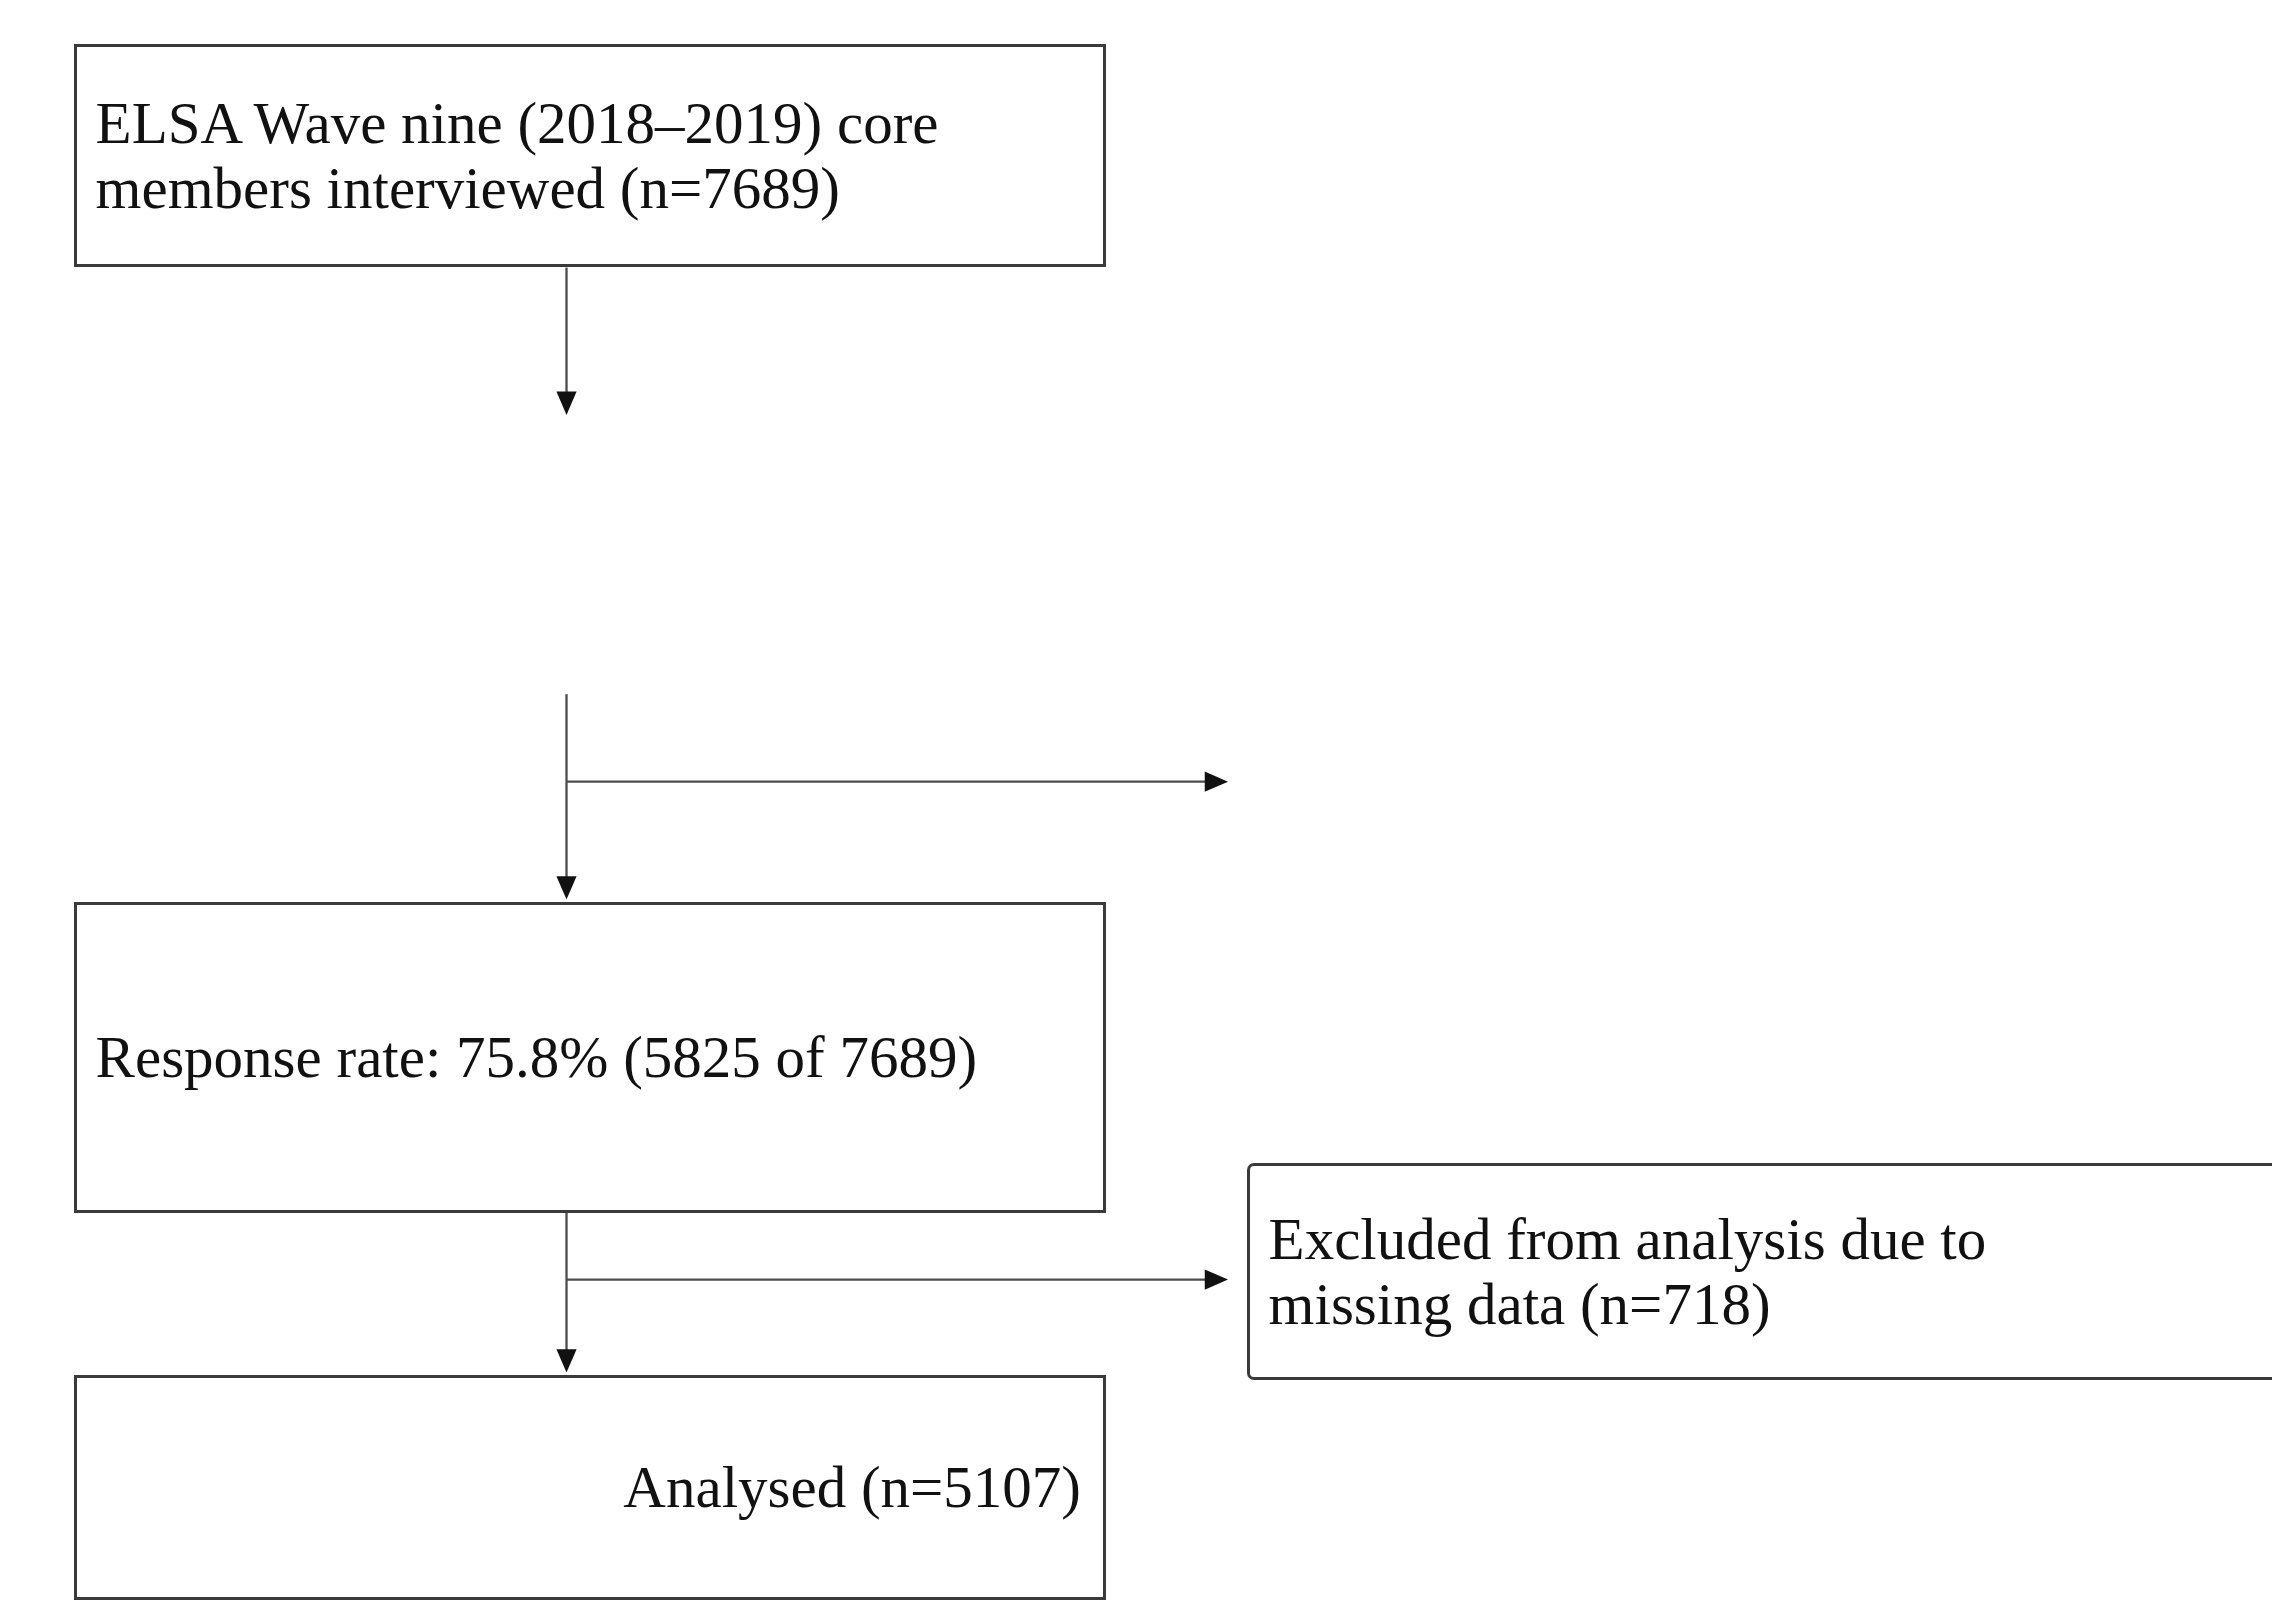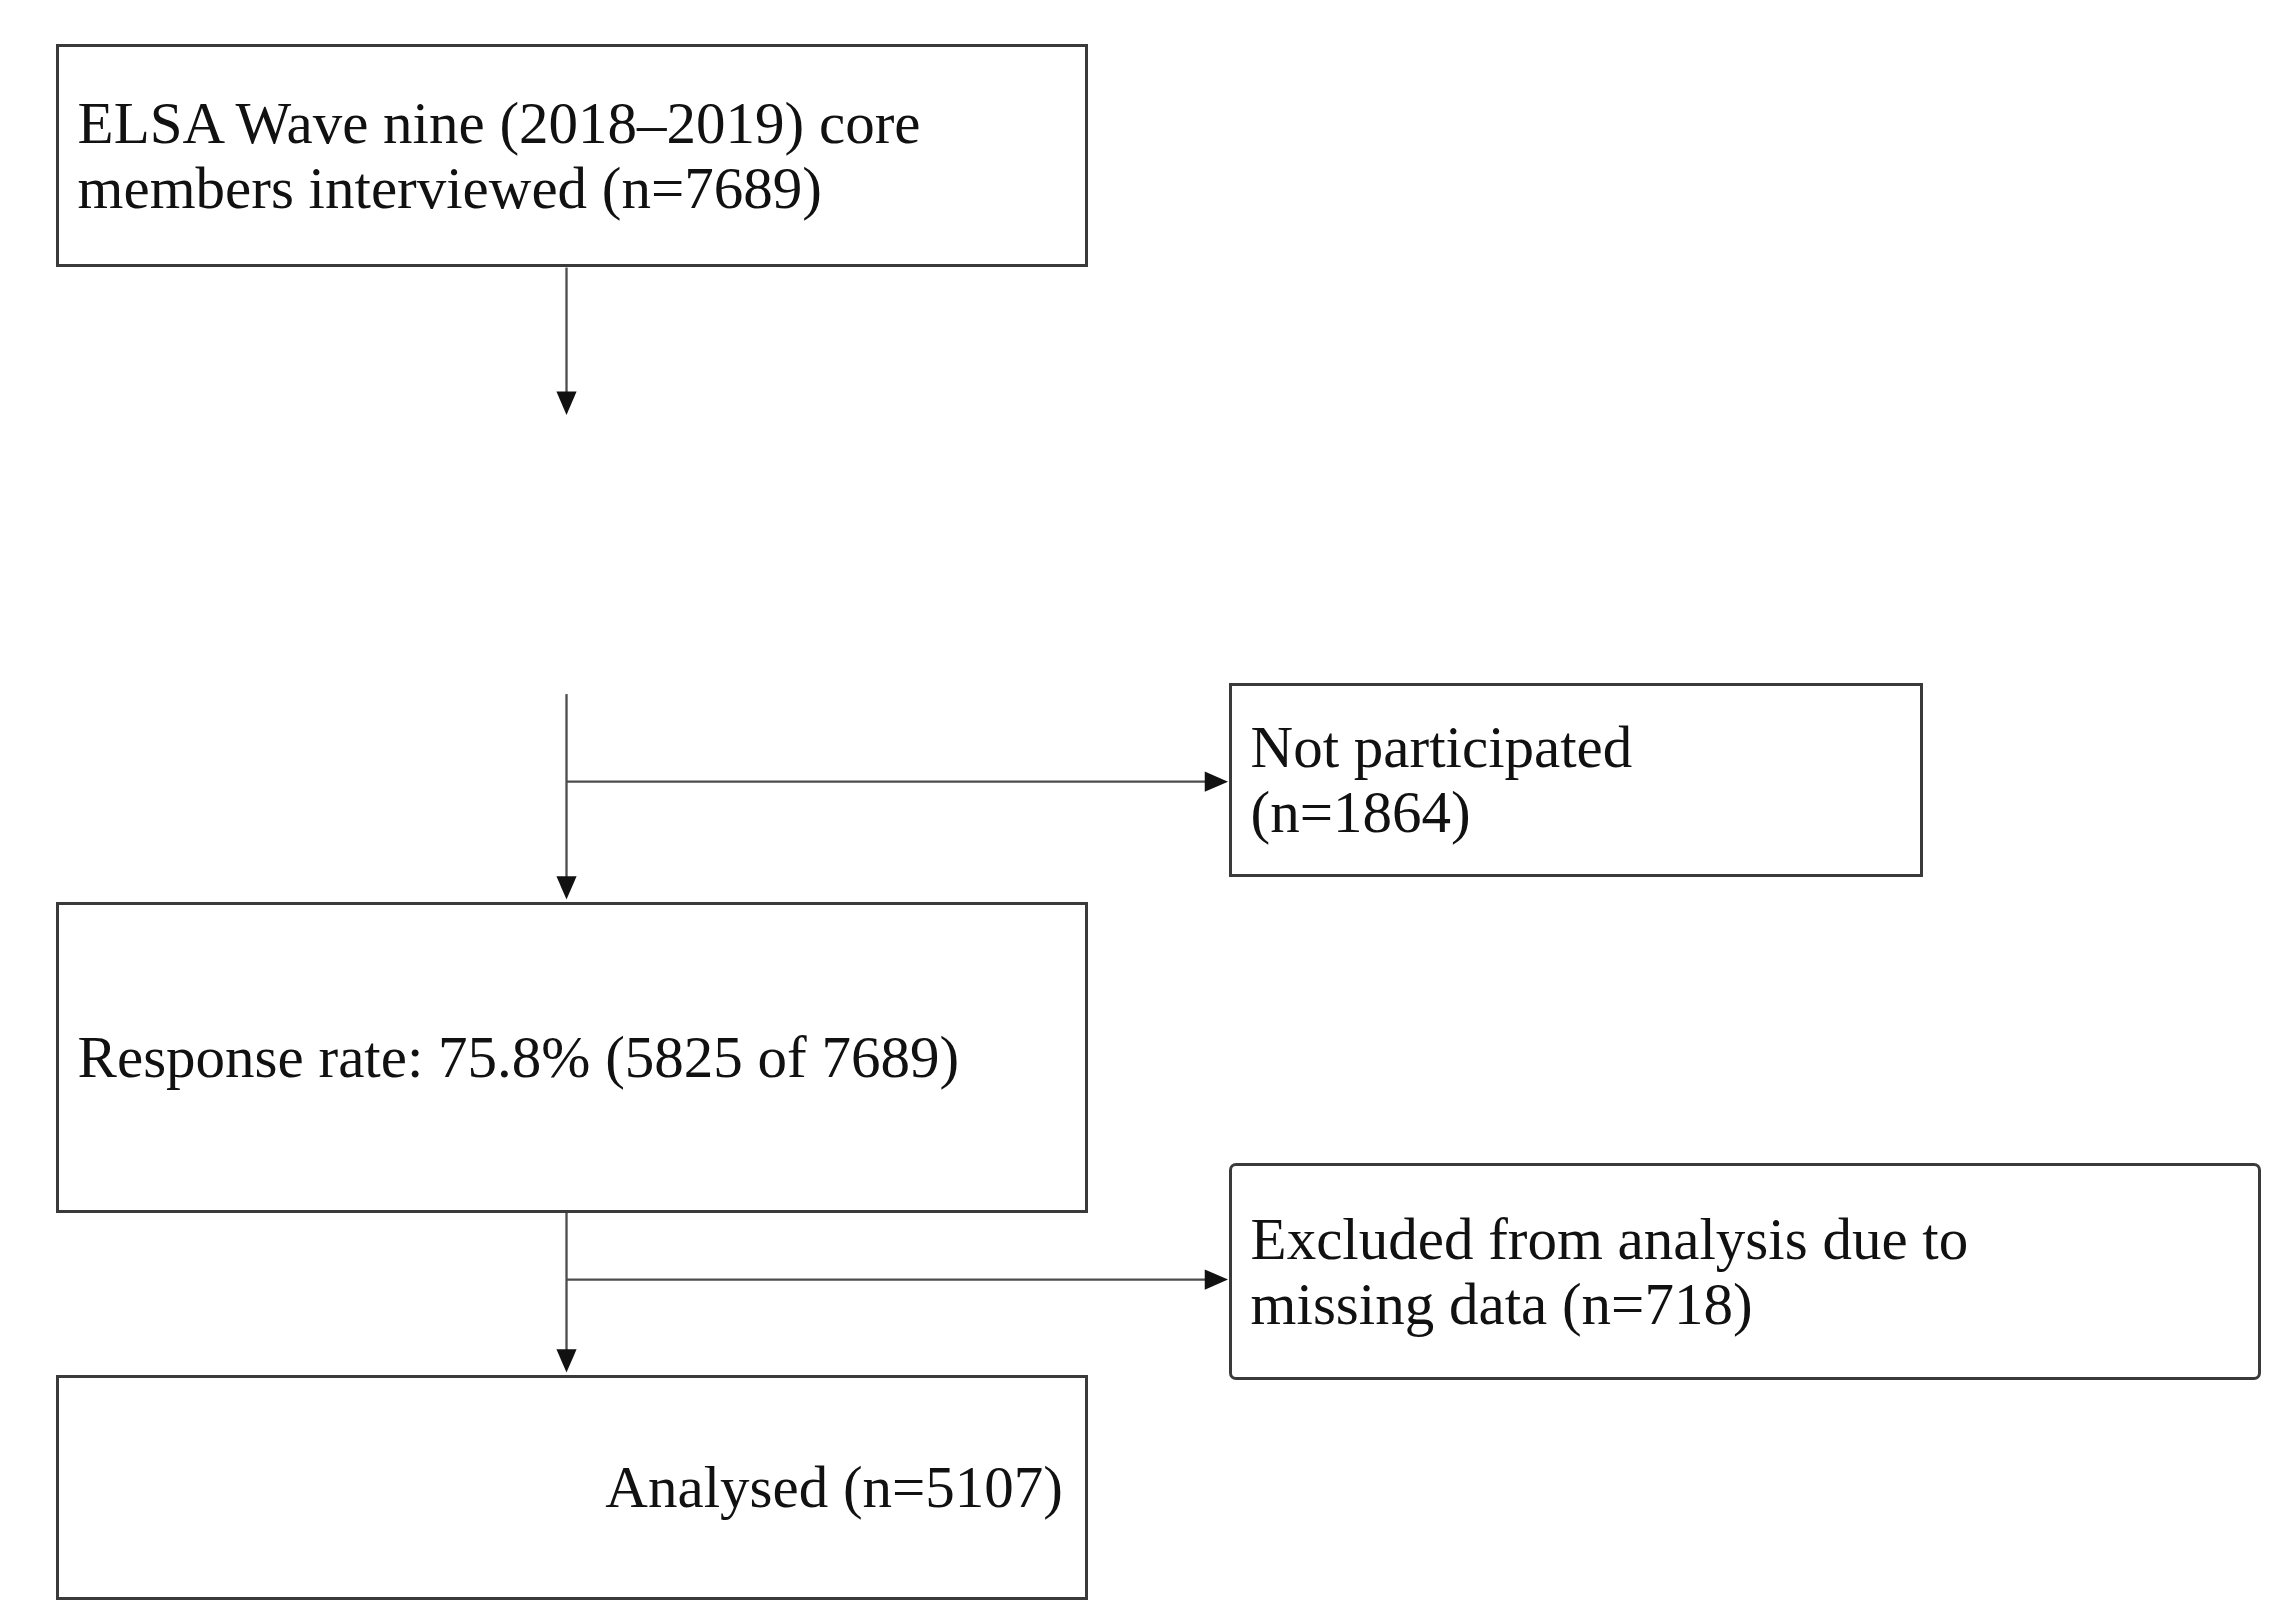--- a/index.html
+++ b/index.html
@@ -36,20 +36,21 @@
     border: 3.1px solid #3a3a3a;
     background: #ffffff;
     display: flex;
     flex-direction: column;
     justify-content: center;
     align-items: flex-start;
     padding: 7.8px 22px 7.8px 18.6px;
     font-size: 59px;
     line-height: 65px;
     white-space: pre-line;
+    margin-left: 18px;
   }
   .box p {
     margin: 0;
     white-space: pre-line;
   }
   .box p + p {
     margin-top: 33px;
   }
   #box-wave9        { left: 56px;   top: 44px;   width: 1032px; height: 223px; }
   #box-identified   { left: 56px;   top: 417px;  width: 1032px; height: 278px; }
@@ -90,24 +91,20 @@
       <polygon points="1583,1650 1553,1637 1553,1663"></polygon>
     </g>
   </svg>
 
   <div class="box" id="box-wave9">
     <p>ELSA Wave nine (2018–2019) core
 members interviewed (n=7689)</p>
   </div>
 
 
-  <div class="box" id="box-notpart">
-    <p>Not participated
-(n=1864)</p>
-  </div>
 
   <div class="box" id="box-participated">
     <p>Response rate: 75.8% (5825 of 7689)</p>
   </div>
 
   <div class="box" id="box-excluded">
     <p>Excluded from analysis due to
 missing data (n=718)</p>
   </div>
 

